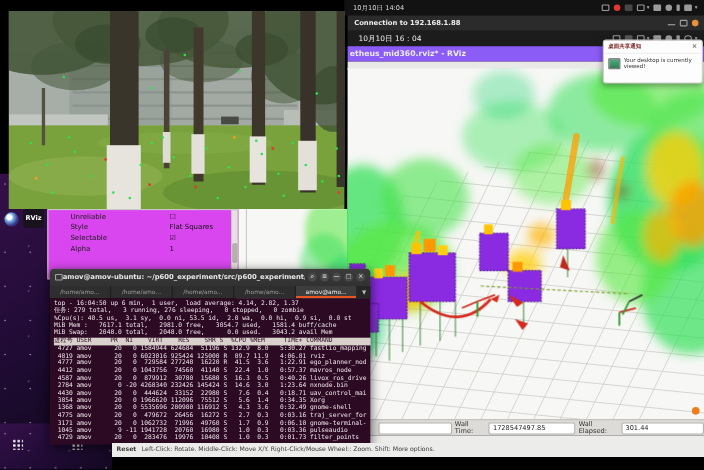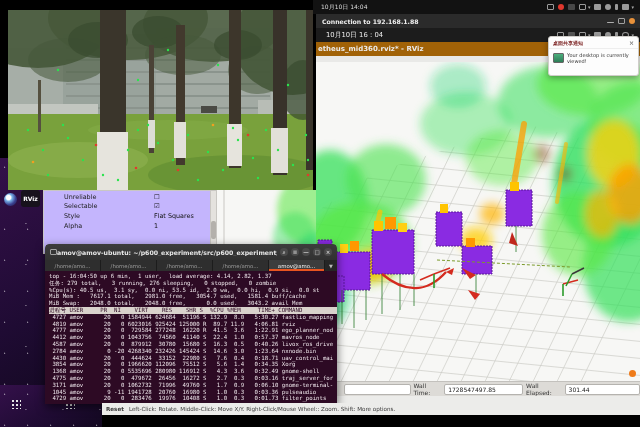--- a/index.html
+++ b/index.html
@@ -18,21 +18,21 @@
   
   .bar{display:flex;align-items:center;color:#ddd;}
   .ic{display:inline-block;width:7px;height:6px;background:#bdbdbd;border-radius:1px;margin-left:4px;opacity:.8;}
   .ic.round{border-radius:50%;width:6px;height:6px;}
   .ic.red{background:#e0382e;opacity:1;}
   .ic.orange{background:#e8913a;opacity:1;}
   .ic.hollow{background:transparent;border:1px solid #bdbdbd;width:5px;height:4px;}
   .ic.dash{height:1px;background:#cfcfcf;margin-bottom:-2px;}
   .chev{color:#aaa;font-size:5px;margin-left:2px;}
   
-  .panel{background:#c4b5fd;border:1px solid #c9c7c3;font-size:6.4px;color:#1c1c1c;}
+  .panel{background:#d946ef;border:1px solid #c9c7c3;font-size:6.4px;color:#1c1c1c;}
   .prow{display:flex;height:9.6px;align-items:center;padding-left:20px;}
   .prow .lbl{width:90px;}
   .prow .val{color:#111;}
   .scrollbar{position:absolute;right:0;top:0;width:5px;height:100%;background:#e4e2de;border-left:1px solid #c9c7c3;}
   .thumb{position:absolute;left:0;width:100%;height:18px;top:30px;background:#b4b1ac;border-radius:2px;}
   
   .term{box-shadow:0 3px 10px rgba(0,0,0,.6);border-radius:4px 4px 0 0;overflow:hidden;}
   .term-title{height:16px;background:linear-gradient(#3c3c3c,#313131);display:flex;align-items:center;
       color:#e8e8e8;font-size:6.2px;font-weight:bold;padding:0 5px;border-radius:4px 4px 0 0;}
   .term-title .t{flex:1;text-align:center;white-space:nowrap;overflow:hidden;}
@@ -40,21 +40,21 @@
       text-align:center;margin-left:3px;flex:none;}
   .tabbar{height:11px;background:#262626;display:flex;align-items:stretch;color:#9a9a9a;font-size:5.4px;}
   .tab{flex:1;display:flex;align-items:center;justify-content:center;background:#2e2e2e;border-right:1px solid #1c1c1c;
       white-space:nowrap;overflow:hidden;}
   .tab.active{background:#3d3d3d;color:#f0f0f0;box-shadow:inset 0 -2px 0 #e95420;}
   .tab-menu{width:12px;display:flex;align-items:center;justify-content:center;color:#bbb;font-size:5px;background:#262626;}
   .term-body{background:#2d0a24;height:calc(100% - 27px);padding:2px 0 0 4px;color:#efe7ec;}
   .tline{white-space:pre;font:5.7px/6.8px "DejaVu Sans Mono","Liberation Mono",monospace;}
   .tline.hdr{background:#d9d2cc;color:#2d0a24;width:292px;}
   
-  .winbar{background:#a16207;color:#ececec;font-weight:bold;display:flex;align-items:center;}
+  .winbar{background:#8b5cf6;color:#ececec;font-weight:bold;display:flex;align-items:center;}
   .timepanel{background:#dddbd7;border-top:1px solid #c3c1bd;display:flex;align-items:center;font-size:6px;color:#333;}
   .field{background:#fff;border:1px solid #b5b3af;border-radius:2px;height:9px;line-height:9px;padding:0 3px;
       white-space:nowrap;overflow:hidden;color:#222;}
   .statusrow{background:#ececea;color:#3a3a3a;font-size:5.6px;display:flex;align-items:center;}
   
   .notif{background:#fdfdfd;border:1px solid #cfcdc9;border-radius:3px;box-shadow:0 2px 6px rgba(0,0,0,.35);
       font-size:5px;color:#333;}
   .notif .nt{display:flex;align-items:center;padding:2px 4px;color:#7a1f1f;font-weight:bold;border-bottom:1px solid #eee;}
   .notif .nt .x{margin-left:auto;color:#777;font-size:6px;}
   .notif .nb{display:flex;align-items:center;gap:3px;padding:3px 4px;}
@@ -398,26 +398,26 @@
     </svg>
   </div>
 
   <div class="abs panel" style="left:43px;top:190px;width:172px;height:62px;">
     <div style="padding-top:1px;">
         <div class="prow">
         <span class="lbl">Unreliable</span>
         <span class="val">☐</span>
       </div>
         <div class="prow">
+        <span class="lbl">Style</span>
+        <span class="val">Flat Squares</span>
+      </div>
+        <div class="prow">
         <span class="lbl">Selectable</span>
         <span class="val">☑</span>
-      </div>
-        <div class="prow">
-        <span class="lbl">Style</span>
-        <span class="val">Flat Squares</span>
       </div>
         <div class="prow">
         <span class="lbl">Alpha</span>
         <span class="val">1</span>
       </div>
       </div>
     <div class="scrollbar">
         <div class="thumb"></div>
       </div>
   </div>

